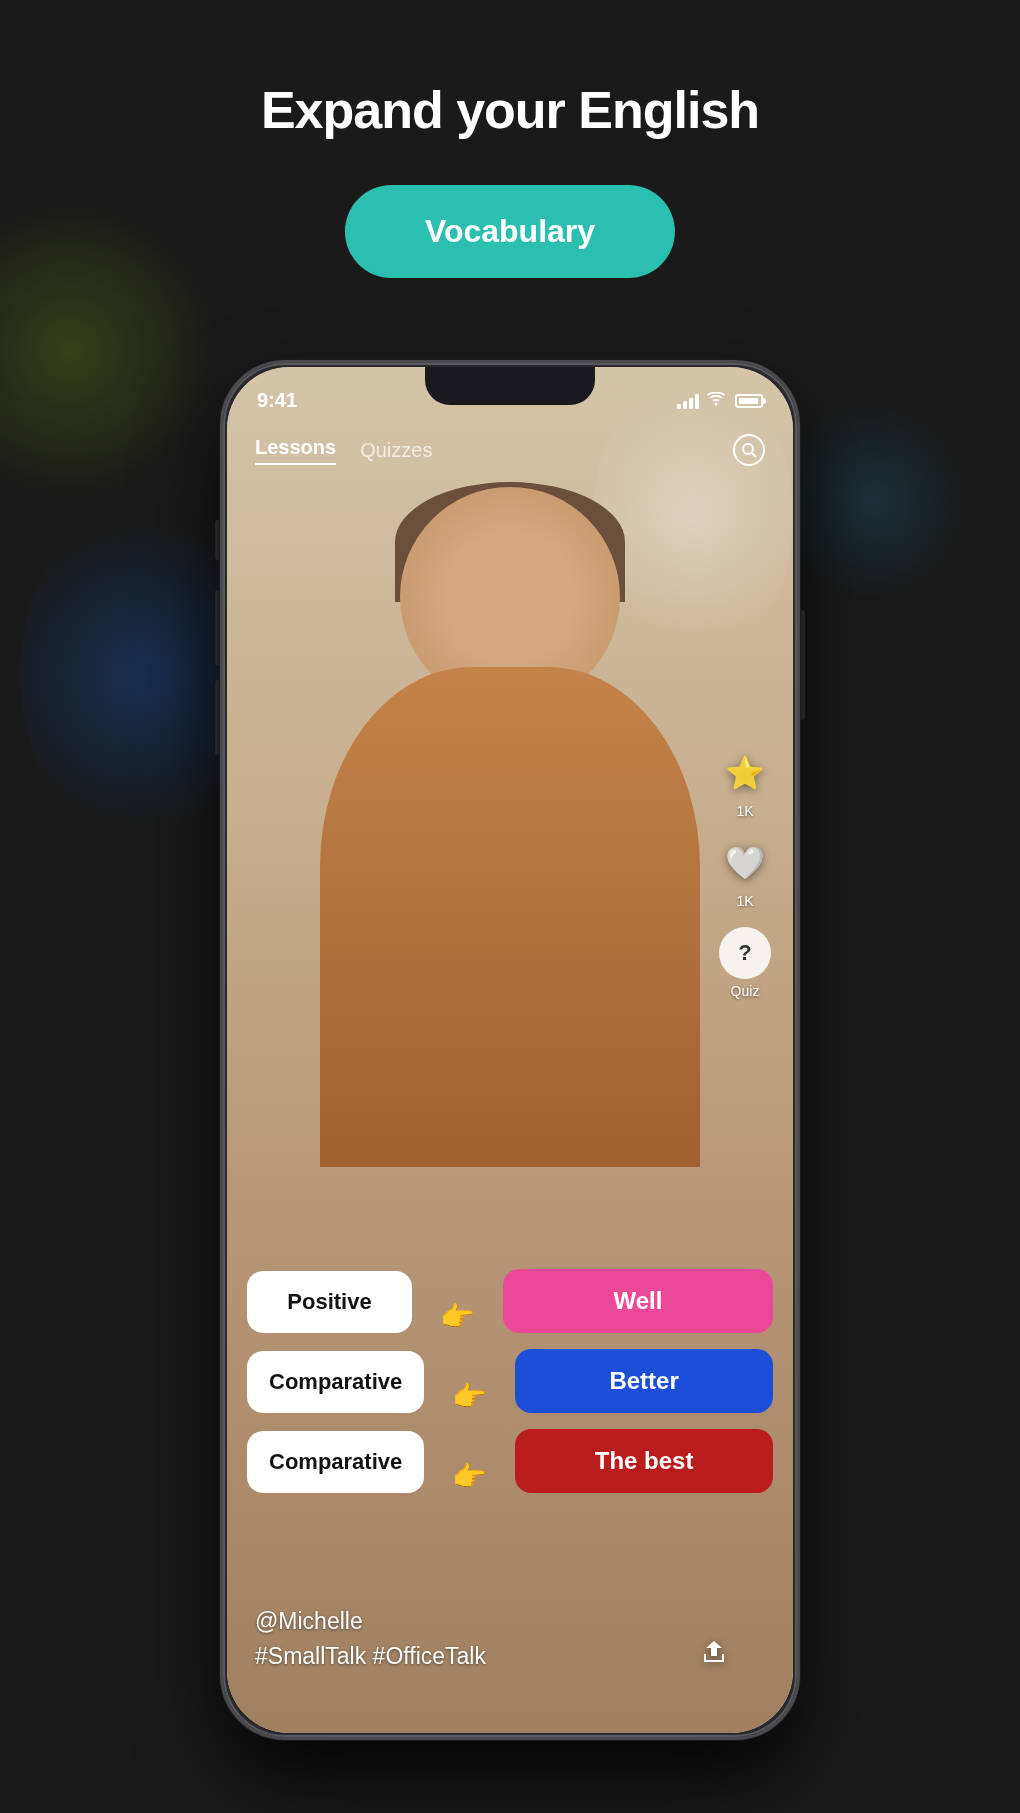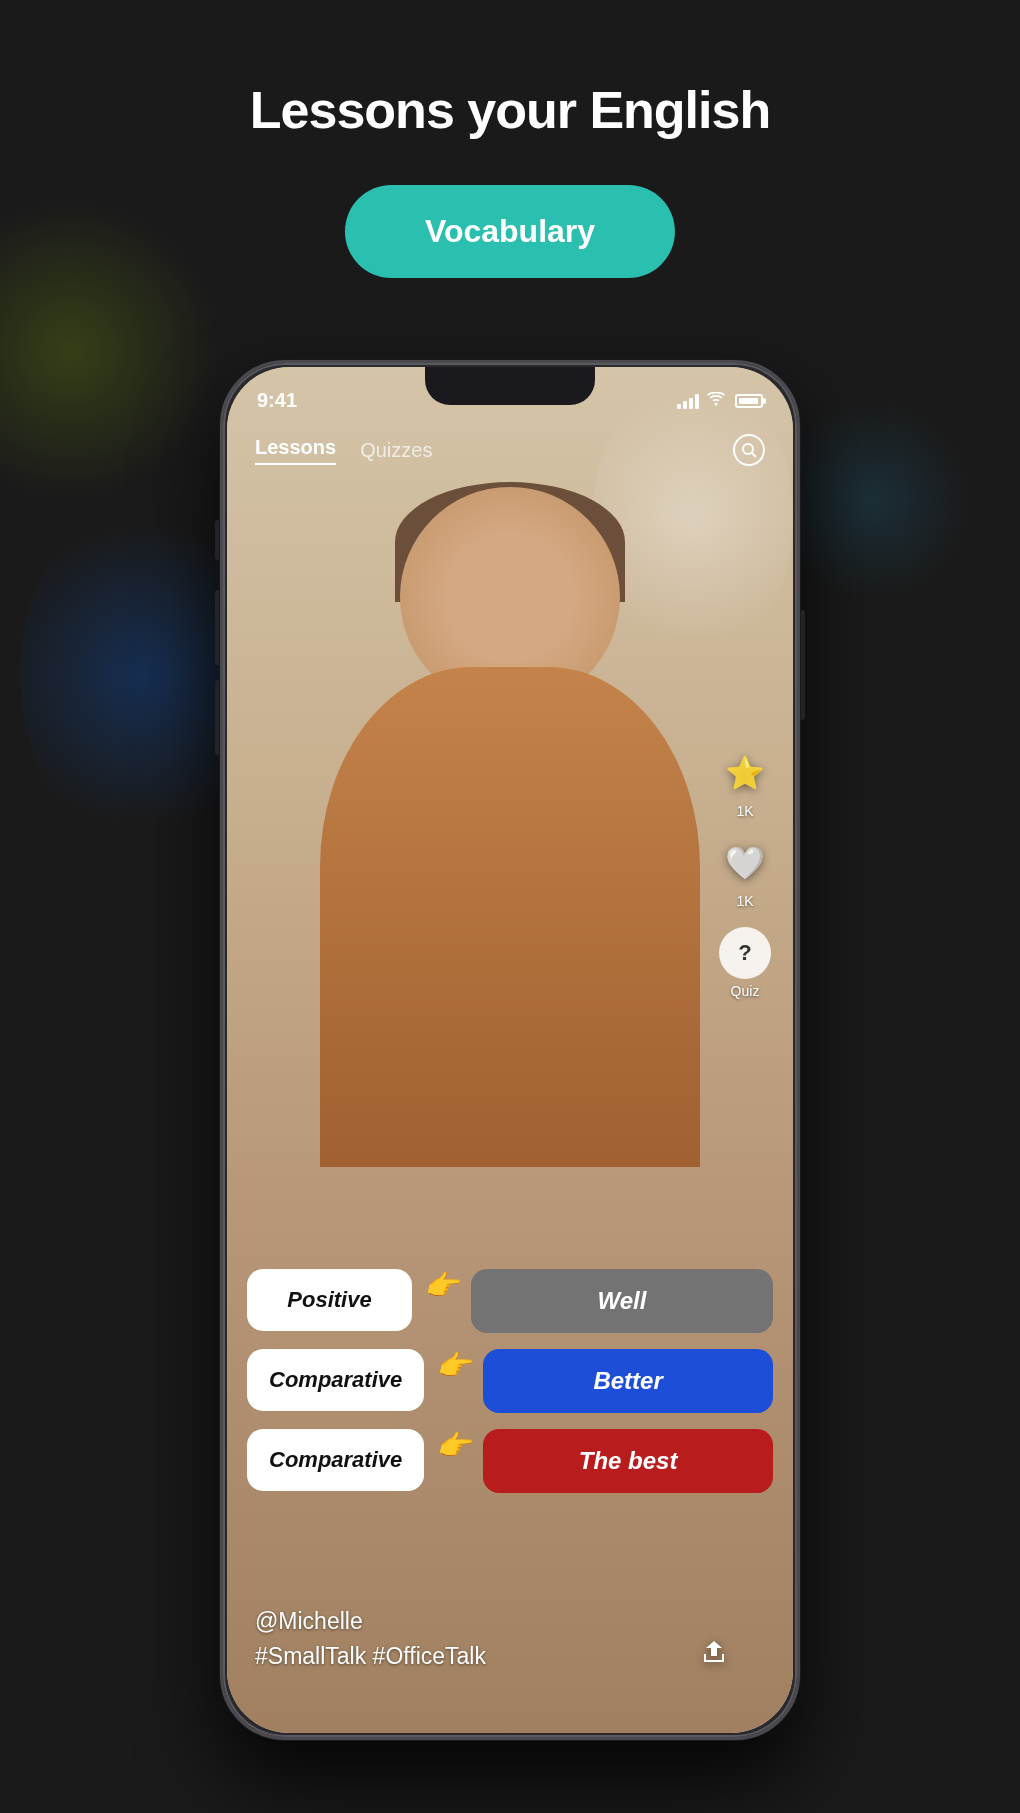--- a/index.html
+++ b/index.html
@@ -386,23 +386,22 @@
       left: 20px;
       right: 20px;
       display: flex;
       flex-direction: column;
       gap: 16px;
       z-index: 15;
     }
 
     .vocab-row {
       display: flex;
-      align-items: flex-start;
-      gap: 12px;
-      font-style: italic;
+      align-items: flex-end;
+      gap: 28px;
     }
 
     .vocab-label-card {
       background: white;
       border-radius: 16px;
       padding: 18px 22px;
       min-width: 165px;
       text-align: center;
     }
 
@@ -417,21 +416,21 @@
     }
 
     .vocab-value-card {
       flex: 1;
       border-radius: 16px;
       padding: 18px 22px;
       text-align: center;
     }
 
     .vocab-value-card.teal {
-      background: #737373;
+      background: #ec4899;
     }
 
     .vocab-value-card.blue-mid {
       background: #1d4ed8;
     }
 
     .vocab-value-card.blue-dark {
       background: #b91c1c;
     }
 
@@ -467,21 +466,21 @@
       filter: drop-shadow(0 2px 4px rgba(0,0,0,0.5));
     }
   </style>
 </head>
 <body>
 
 <div class="bg-blob-1"></div>
 <div class="bg-blob-2"></div>
 <div class="bg-blob-3"></div>
 
-<h1 class="page-title">Lessons your English</h1>
+<h1 class="page-title">Expand your English</h1>
 
 <div class="vocab-pill">Vocabulary</div>
 
 <div class="phone-wrapper">
 
   <div class="phone-btn-left-top"></div>
   <div class="phone-btn-left-mid1"></div>
   <div class="phone-btn-left-mid2"></div>
   <div class="phone-btn-right"></div>
 

